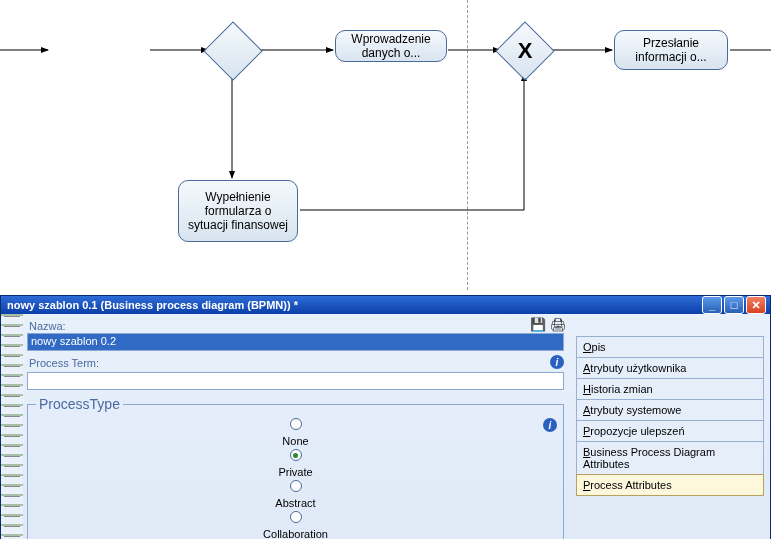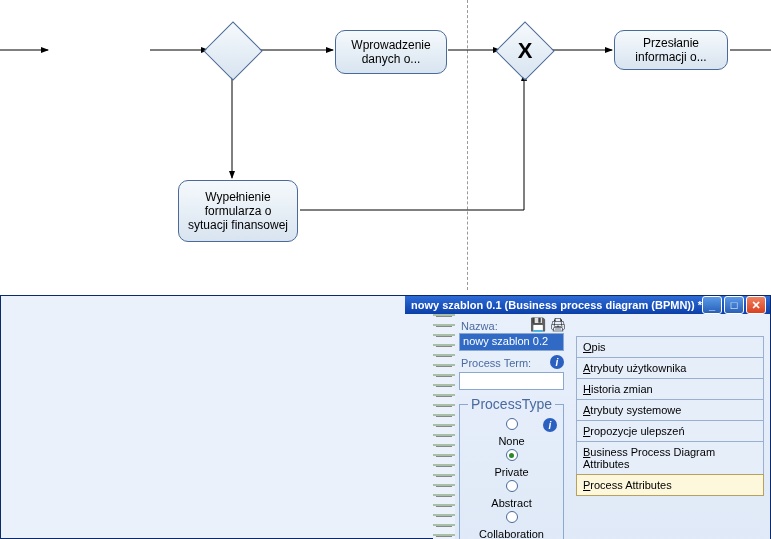--- a/index.html
+++ b/index.html
@@ -34,21 +34,21 @@
   }
   .dashed-v {
     position: absolute; border-left: 1px dashed #999; height: 290px;
   }
   svg.flows { position: absolute; top:0; left:0; width:771px; height:290px; pointer-events:none; }
   
   
   .window {
     position: absolute; left: 0; top: 295px; width: 771px; height: 244px;
     border: 1px solid #0a2a6a; background: #eaf1fb;
-    display: flex; flex-direction: column; align-items: flex-end;
+    display: flex; flex-direction: column;
   }
   .titlebar {
     height: 24px; background: linear-gradient(to bottom, #2e6cd8, #0b3fa8);
     display: flex; align-items: center; padding: 0 4px 0 6px;
     color: #fff; font-weight: bold; font-size: 11px;
     justify-content: space-between;
   }
   .titlebar .btns { display: flex; gap: 2px; }
   .winbtn {
     width: 20px; height: 18px; border: 1px solid #fff;
@@ -135,21 +135,21 @@
     <line x1="448" y1="50" x2="500" y2="50" stroke="#000" marker-end="url(#arr)"></line>
     <line x1="548" y1="50" x2="612" y2="50" stroke="#000" marker-end="url(#arr)"></line>
     <line x1="730" y1="50" x2="771" y2="50" stroke="#000"></line>
     <line x1="232" y1="74" x2="232" y2="178" stroke="#000" marker-end="url(#arr)"></line>
     <path d="M300 210 L524 210 L524 74" fill="none" stroke="#000" marker-end="url(#arr)"></path>
   </svg>
 
 
   <div class="gateway" style="left:212px; top:30px;"></div>
 
-  <div class="task" style="left:335px; top:30px; width:112px; height:44px;">
+  <div class="task" style="left:335px; top:30px; width:112px; height:32px;">
       <span>Wprowadzenie danych o...</span>
     </div>
 
   <div class="gateway" style="left:504px; top:30px;">
       <div class="x">X</div>
     </div>
 
   <div class="task" style="left:614px; top:30px; width:114px; height:40px;">
       <span>Przesłanie informacji o...</span>
     </div>

